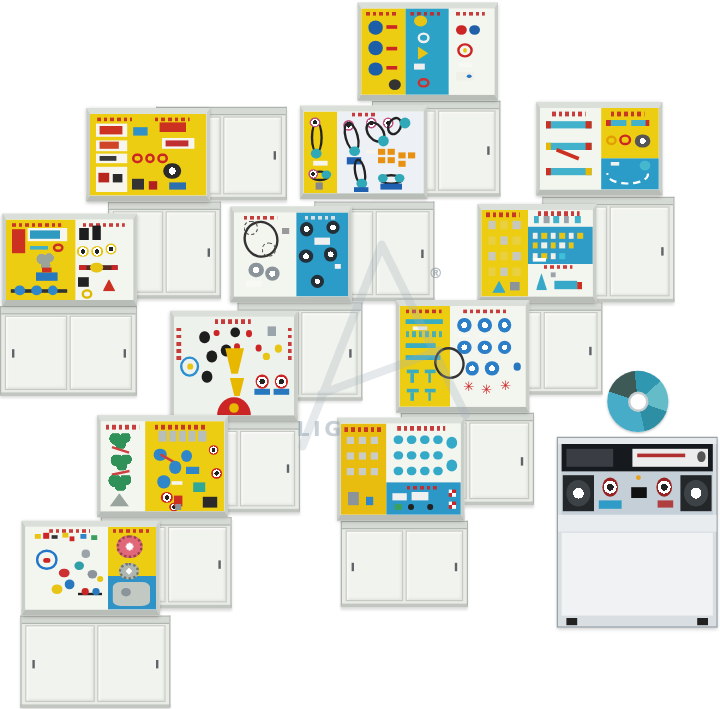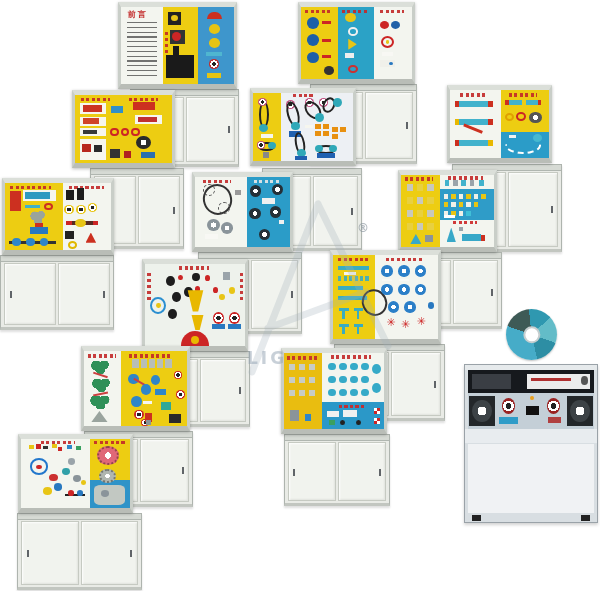--- a/index.html
+++ b/index.html
@@ -73,42 +73,20 @@
 <div class="cabbody" style="left: 130px; top: 89px; width: 107px; height: 74px; z-index: 1;">
       <div class="doors">
         <div class="door">
           <div class="handle" style="left: 9%;"></div>
         </div>
         <div class="door">
           <div class="handle" style="right: 9%;"></div>
         </div>
       </div>
     </div>
-    <div class="display" style="left: 118px; top: 2px; width: 113px; height: 77px; z-index: 2;">
-      <div class="panel">
-        <div class="sect" style="left: 0%; top: 0%; width: 37%; height: 100%; background: rgb(243, 245, 239);"></div>
-        <div class="sect" style="left: 37%; top: 0%; width: 31.5%; height: 100%; background: rgb(237, 205, 18);"></div>
-        <div class="sect" style="left: 68.5%; top: 0%; width: 31.5%; height: 100%; background: rgb(62, 150, 204);"></div>
-        <div class="it it-text" style="left: 6%; top: 3%; width: 26%; height: 13%; color: rgb(194, 40, 40); font-size: 8px;">前言</div>
-        <div class="it it-lines" style="left: 5%; top: 20%; width: 27%; height: 70%; color: rgb(58, 58, 58);"></div>
-        <div class="it it-rect" style="left: 42%; top: 6%; width: 11%; height: 17%; color: rgb(34, 34, 34); background-color: rgb(34, 34, 34);"></div>
-        <div class="it it-disc" style="left: 44.5%; top: 10%; width: 6%; height: 8%; color: rgb(232, 197, 21); background-color: rgb(232, 197, 21);"></div>
-        <div class="it it-vtext" style="left: 38.5%; top: 30%; width: 3%; height: 30%; color: rgb(194, 40, 40);"></div>
-        <div class="it it-rect" style="left: 43%; top: 30%; width: 14%; height: 18%; color: rgb(51, 51, 51); background-color: rgb(51, 51, 51);"></div>
-        <div class="it it-disc" style="left: 45.5%; top: 33%; width: 8%; height: 11%; color: rgb(204, 37, 37); background-color: rgb(204, 37, 37);"></div>
-        <div class="it it-rect" style="left: 40%; top: 62%; width: 25%; height: 30%; color: rgb(26, 26, 26); background-color: rgb(26, 26, 26);"></div>
-        <div class="it it-rect" style="left: 46%; top: 50%; width: 5%; height: 14%; color: rgb(26, 26, 26); background-color: rgb(26, 26, 26);"></div>
-        <div class="it it-semidisc" style="left: 76%; top: 6%; width: 13%; height: 10%; color: rgb(204, 48, 32); background-color: rgb(204, 48, 32);"></div>
-        <div class="it it-disc" style="left: 77.5%; top: 22%; width: 10%; height: 13%; color: rgb(230, 196, 20); background-color: rgb(230, 196, 20);"></div>
-        <div class="it it-disc" style="left: 77.5%; top: 40%; width: 10%; height: 13%; color: rgb(230, 196, 20); background-color: rgb(230, 196, 20);"></div>
-        <div class="it it-rect" style="left: 75.5%; top: 59%; width: 14%; height: 5%; color: rgb(79, 182, 208); background-color: rgb(79, 182, 208);"></div>
-        <div class="it it-target" style="left: 77.5%; top: 68%; width: 9%; height: 12%; color: rgb(192, 48, 48);"></div>
-        <div class="it it-rect" style="left: 76.5%; top: 86%; width: 12%; height: 6%; color: rgb(230, 196, 20); background-color: rgb(230, 196, 20);"></div>
-      </div>
-    </div>
     <div class="cabbody" style="left: 310px; top: 84px; width: 105px; height: 76px; z-index: 3;">
       <div class="doors">
         <div class="door">
           <div class="handle" style="left: 9%;"></div>
         </div>
         <div class="door">
           <div class="handle" style="right: 9%;"></div>
         </div>
       </div>
     </div>

